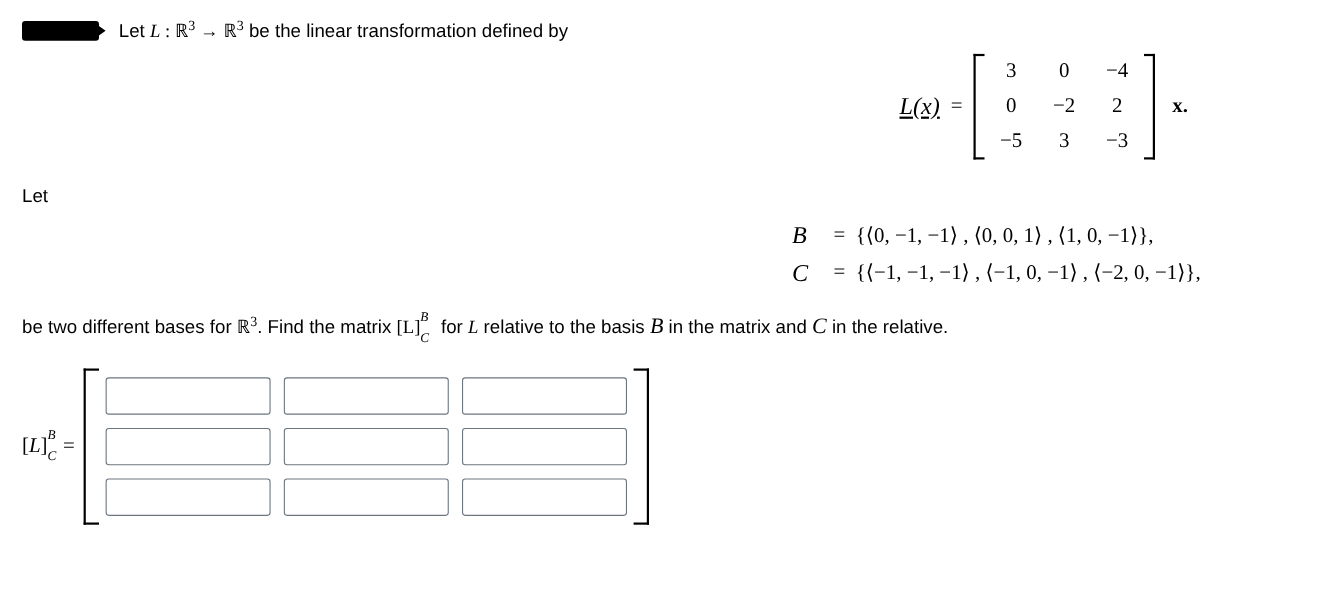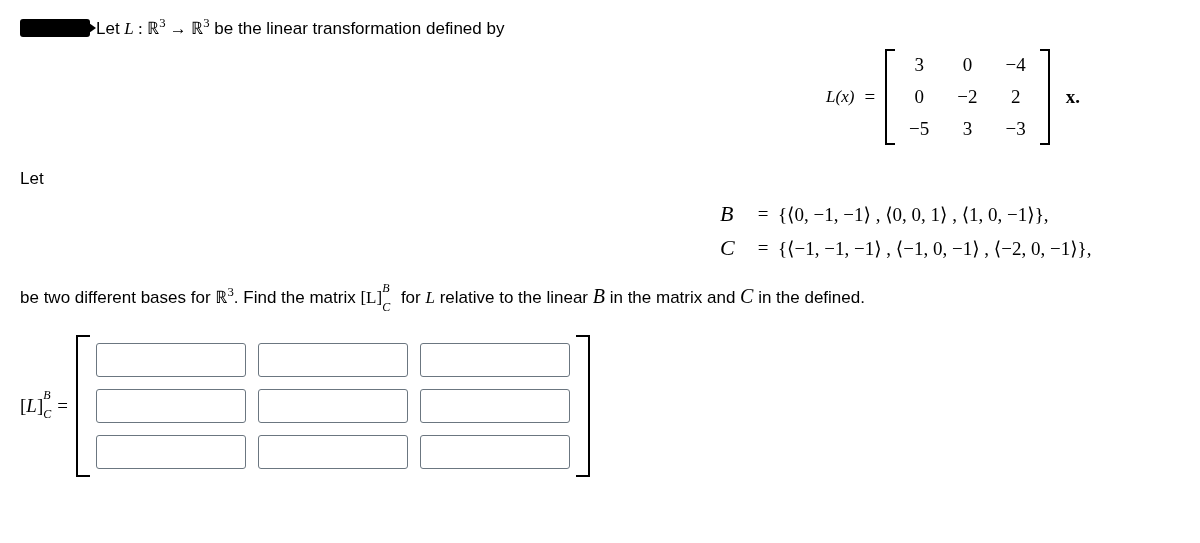--- a/index.html
+++ b/index.html
@@ -11,21 +11,21 @@
       font-family: Arial, Helvetica, sans-serif;
       font-size: 17px;
       color: #000;
       background: #fff;
       padding: 16px 20px;
       width: 1200px;
     }
     .line1 {
       display: flex;
       align-items: center;
-      gap: 6px;
+      gap: 18px;
       margin-bottom: 10px;
     }
     .badge {
       display: inline-block;
       width: 70px;
       height: 18px;
       background: #000;
       border-radius: 3px;
       position: relative;
     }
@@ -59,21 +59,22 @@
     .matrix-eq {
       display: flex;
       align-items: center;
       justify-content: flex-end;
       margin: 10px 100px 24px 0;
       gap: 10px;
     }
     .lx {
       font-family: "Times New Roman", serif;
       font-style: italic;
-      font-size: 17px;
+      font-size: 22px;
+      text-decoration: underline;
     }
     .eq {
       font-family: "Times New Roman", serif;
       font-size: 19px;
     }
     .mat-wrap {
       display: flex;
       align-items: stretch;
     }
     .bracket {
@@ -233,21 +234,21 @@
     <span>{⟨−1, −1, −1⟩ , ⟨−1, 0, −1⟩ , ⟨−2, 0, −1⟩},</span>
   </div>
 </div>
 
 <div class="instr">
   <span>be two different bases for </span><span class="mathbb">ℝ</span><sup class="serif">3</sup><span>. Find the matrix </span><span class="serif">[L]</span><span class="lhs" style="display:inline-flex;vertical-align:middle;">
       <span class="subsup">
         <span class="sup calig-inline">B</span>
         <span class="sub calig-inline">C</span>
       </span>
-    </span><span> for </span><span class="mathit">L</span><span> relative to the linear </span><span class="calig-inline">B</span><span> in the matrix and </span><span class="calig-inline">C</span><span> in the defined.</span>
+    </span><span> for </span><span class="mathit">L</span><span> relative to the basis </span><span class="calig-inline">B</span><span> in the matrix and </span><span class="calig-inline">C</span><span> in the relative.</span>
 </div>
 
 <div class="answer-row">
   <span class="lhs">
     <span class="serif">[</span>
       <span class="mathit">L</span>
       <span class="serif">]</span>
       <span class="subsup">
         <span class="sup calig-inline">B</span>
         <span class="sub calig-inline">C</span>

